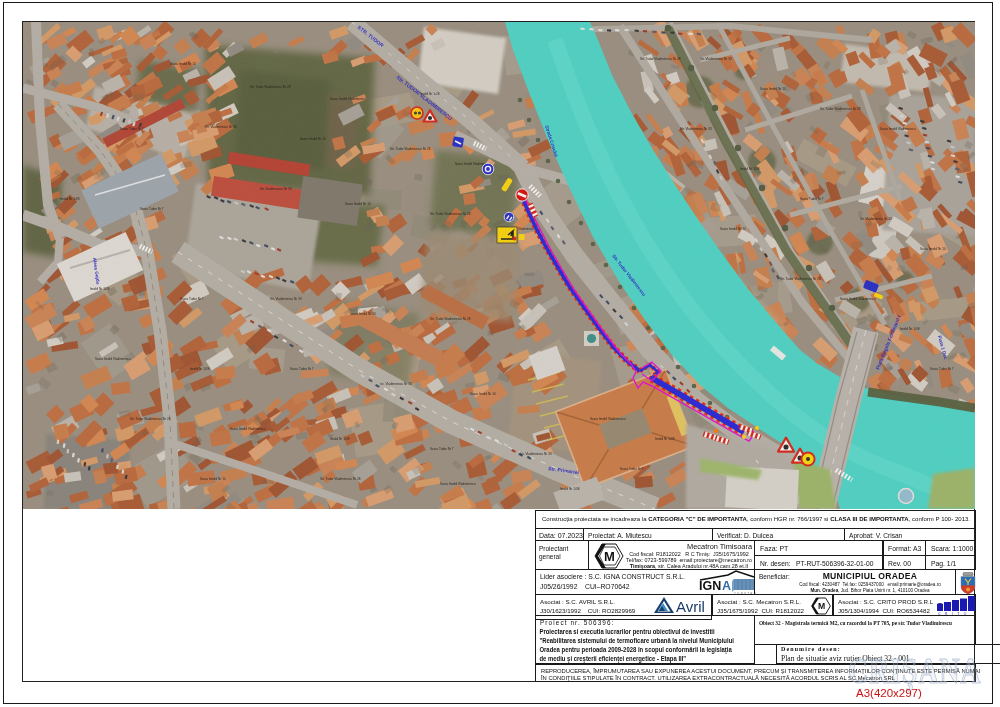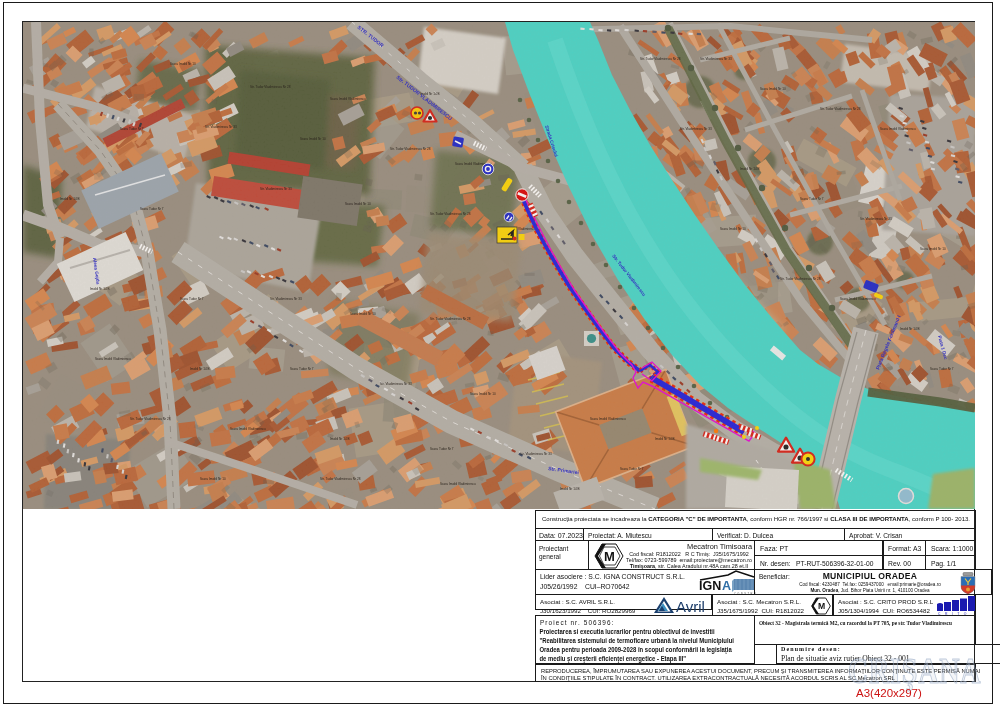--- a/index.html
+++ b/index.html
@@ -1802,34 +1802,34 @@
     <svg width="58" height="25" viewBox="0 0 58 25" style="position:absolute;left:162px;top:0px">
       <path d="M2,10 L30,5 L38,1 L56,7" fill="none" stroke="#111" stroke-width="1.6"></path>
       <text x="1" y="20" font-size="12.5" font-weight="bold" fill="#111" font-family="Liberation Sans">IGN</text>
       <text x="24" y="20" font-size="12.5" font-weight="bold" fill="#2e6da4" font-family="Liberation Sans">A</text>
       <path d="M36,9 L56,9 L56,20 L36,20 Z" fill="#4a7aa8" opacity="0.9"></path>
       <path d="M34,11 L36,9 L36,20 L34,22 Z" fill="#7aa2c4"></path>
       <path d="M38,9 L38,20 M42,9 L42,20 M46,9 L46,20 M50,9 L50,20 M54,9 L54,20" stroke="#8fb0cc" stroke-width="0.5"></path>
       <text x="36" y="24.5" font-size="2.6" fill="#555" font-family="Liberation Sans" letter-spacing="1.5">CONSTRUCT</text>
     </svg>
   </div>
-<div style="position:absolute;left:754px;top:569px;width:238px;height:26px;border:1px solid #1a1a1a;box-sizing:border-box;overflow:visible">
+<div style="position:absolute;left:754px;top:569px;width:202px;height:26px;border:1px solid #1a1a1a;box-sizing:border-box;overflow:visible">
     <div style="position:absolute;left:4px;top:3px;font-size:6.5px">Beneficiar:</div>
     <div style="position:absolute;left:25px;top:1px;width:180px;text-align:center;font-size:8.6px;font-weight:bold;letter-spacing:0.3px;white-space:nowrap">MUNICIPIUL ORADEA</div>
     <div style="position:absolute;left:20px;top:12px;width:190px;text-align:center;font-size:4.6px;white-space:nowrap">Cod fiscal: 4230487&nbsp;&nbsp;Tel.fax: 0259437000&nbsp;&nbsp;&nbsp;email:primarie@oradea.ro</div>
     <div style="position:absolute;left:20px;top:17.5px;width:190px;text-align:center;font-size:4.6px;white-space:nowrap"><b>Mun. Oradea</b>, Jud. Bihor Piata Unirii nr. 1, 410100 Oradea</div>
     <svg width="16" height="23" viewBox="0 0 16 23" style="position:absolute;left:205px;top:1.5px">
       <rect x="3" y="0.5" width="10" height="3.5" rx="1" fill="#9a9a9a" stroke="#666" stroke-width="0.5"></rect>
       <path d="M1,4.5 L15,4.5 L15,14 Q15,19.5 8,22 Q1,19.5 1,14 Z" fill="#2a6db5" stroke="#888" stroke-width="0.5"></path>
       <path d="M1,13.5 L15,13.5 L15,14 Q15,19.5 8,22 Q1,19.5 1,14 Z" fill="#d23b28"></path>
       <path d="M5,6.5 L8,10.5 L11,6.5 M8,10.5 L8,13" stroke="#e8c440" stroke-width="1.2" fill="none"></path>
       <circle cx="8" cy="17.5" r="2" fill="#e8a030"></circle>
     </svg>
   </div>
-<div style="position:absolute;left:535px;top:594px;width:177px;height:16px;border:1px solid #1a1a1a;box-sizing:border-box;overflow:visible">
+<div style="position:absolute;left:535px;top:594px;width:177px;height:26px;border:1px solid #1a1a1a;box-sizing:border-box;overflow:visible">
     <div style="padding:2.5px 0 0 4px;font-size:6.2px;white-space:nowrap">Asociat : S.C. AVRIL S.R.L.</div>
     <div style="padding:2.5px 0 0 4px;font-size:6.2px;white-space:nowrap">J30/1623/1992&nbsp;&nbsp;&nbsp;&nbsp;CUI: RO2829969</div>
     <svg width="56" height="19" viewBox="0 0 56 19" style="position:absolute;left:118px;top:1px">
       <path d="M10,1 L20,17 L0,17 Z" fill="#1a3f6e"></path>
       <path d="M10,5 L16.5,15.5 L3.5,15.5 Z" fill="#ffffff"></path>
       <path d="M9,7 L14,15 L4,15 Z" fill="#3a8fc0"></path>
       <path d="M8,10 L11,15 L5,15 Z" fill="#1a3f6e"></path>
       <text x="22" y="15.5" font-size="15" fill="#1c3d6a" font-family="Liberation Sans">Avril</text>
     </svg>
   </div>

